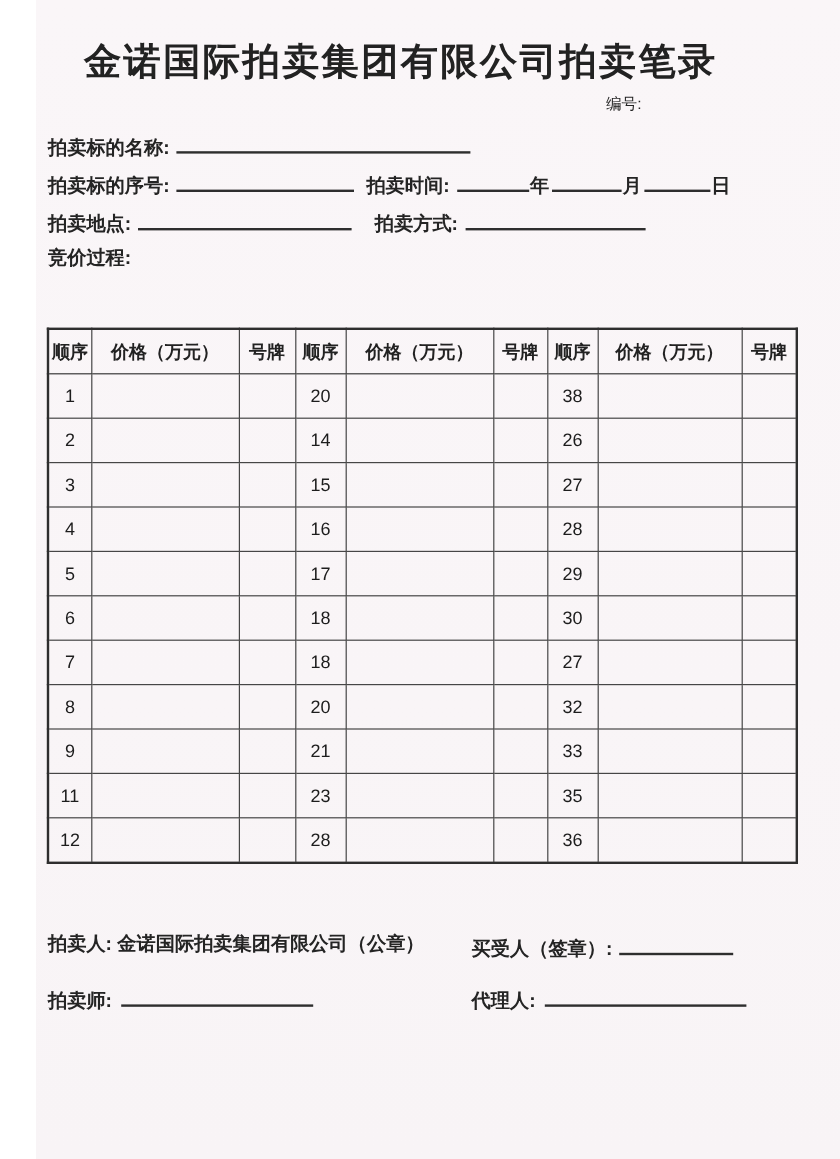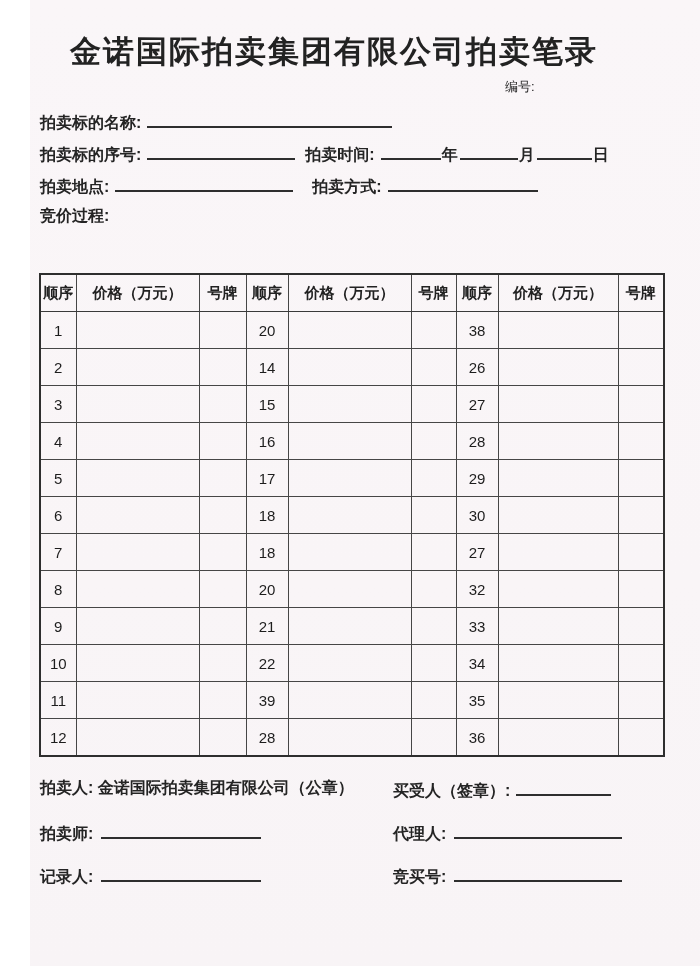--- a/index.html
+++ b/index.html
@@ -206,35 +206,24 @@
           <td></td>
           <td></td>
         <td>21</td>
           <td></td>
           <td></td>
         <td>33</td>
           <td></td>
           <td></td>
       </tr>
       <tr>
-        <td>10</td>
-          <td></td>
-          <td></td>
-        <td>22</td>
-          <td></td>
-          <td></td>
-        <td>34</td>
-          <td></td>
-          <td></td>
-      </tr>
-      <tr>
         <td>11</td>
           <td></td>
           <td></td>
-        <td>39</td>
+        <td>23</td>
           <td></td>
           <td></td>
         <td>35</td>
           <td></td>
           <td></td>
       </tr>
       <tr>
         <td>12</td>
           <td></td>
           <td></td>
@@ -255,20 +244,14 @@
     </span>
   </div>
 
   <div class="fline" style="top:778px">
     <span class="lbl">拍卖人: 金诺国际拍卖集团有限公司（公章）</span>
     <span class="col2">
       <span class="lbl">买受人（签章）:</span><span class="ul" style="width:95px"></span>
     </span>
   </div>
 
-  <div class="fline" style="top:864px">
-    <span class="lbl">记录人:</span><span class="ul" style="width:160px;margin-left:8px"></span>
-    <span class="col2">
-      <span class="lbl">竞买号:</span><span class="ul" style="width:168px;margin-left:8px"></span>
-    </span>
-  </div>
 
 </div>
 
 </body></html>

